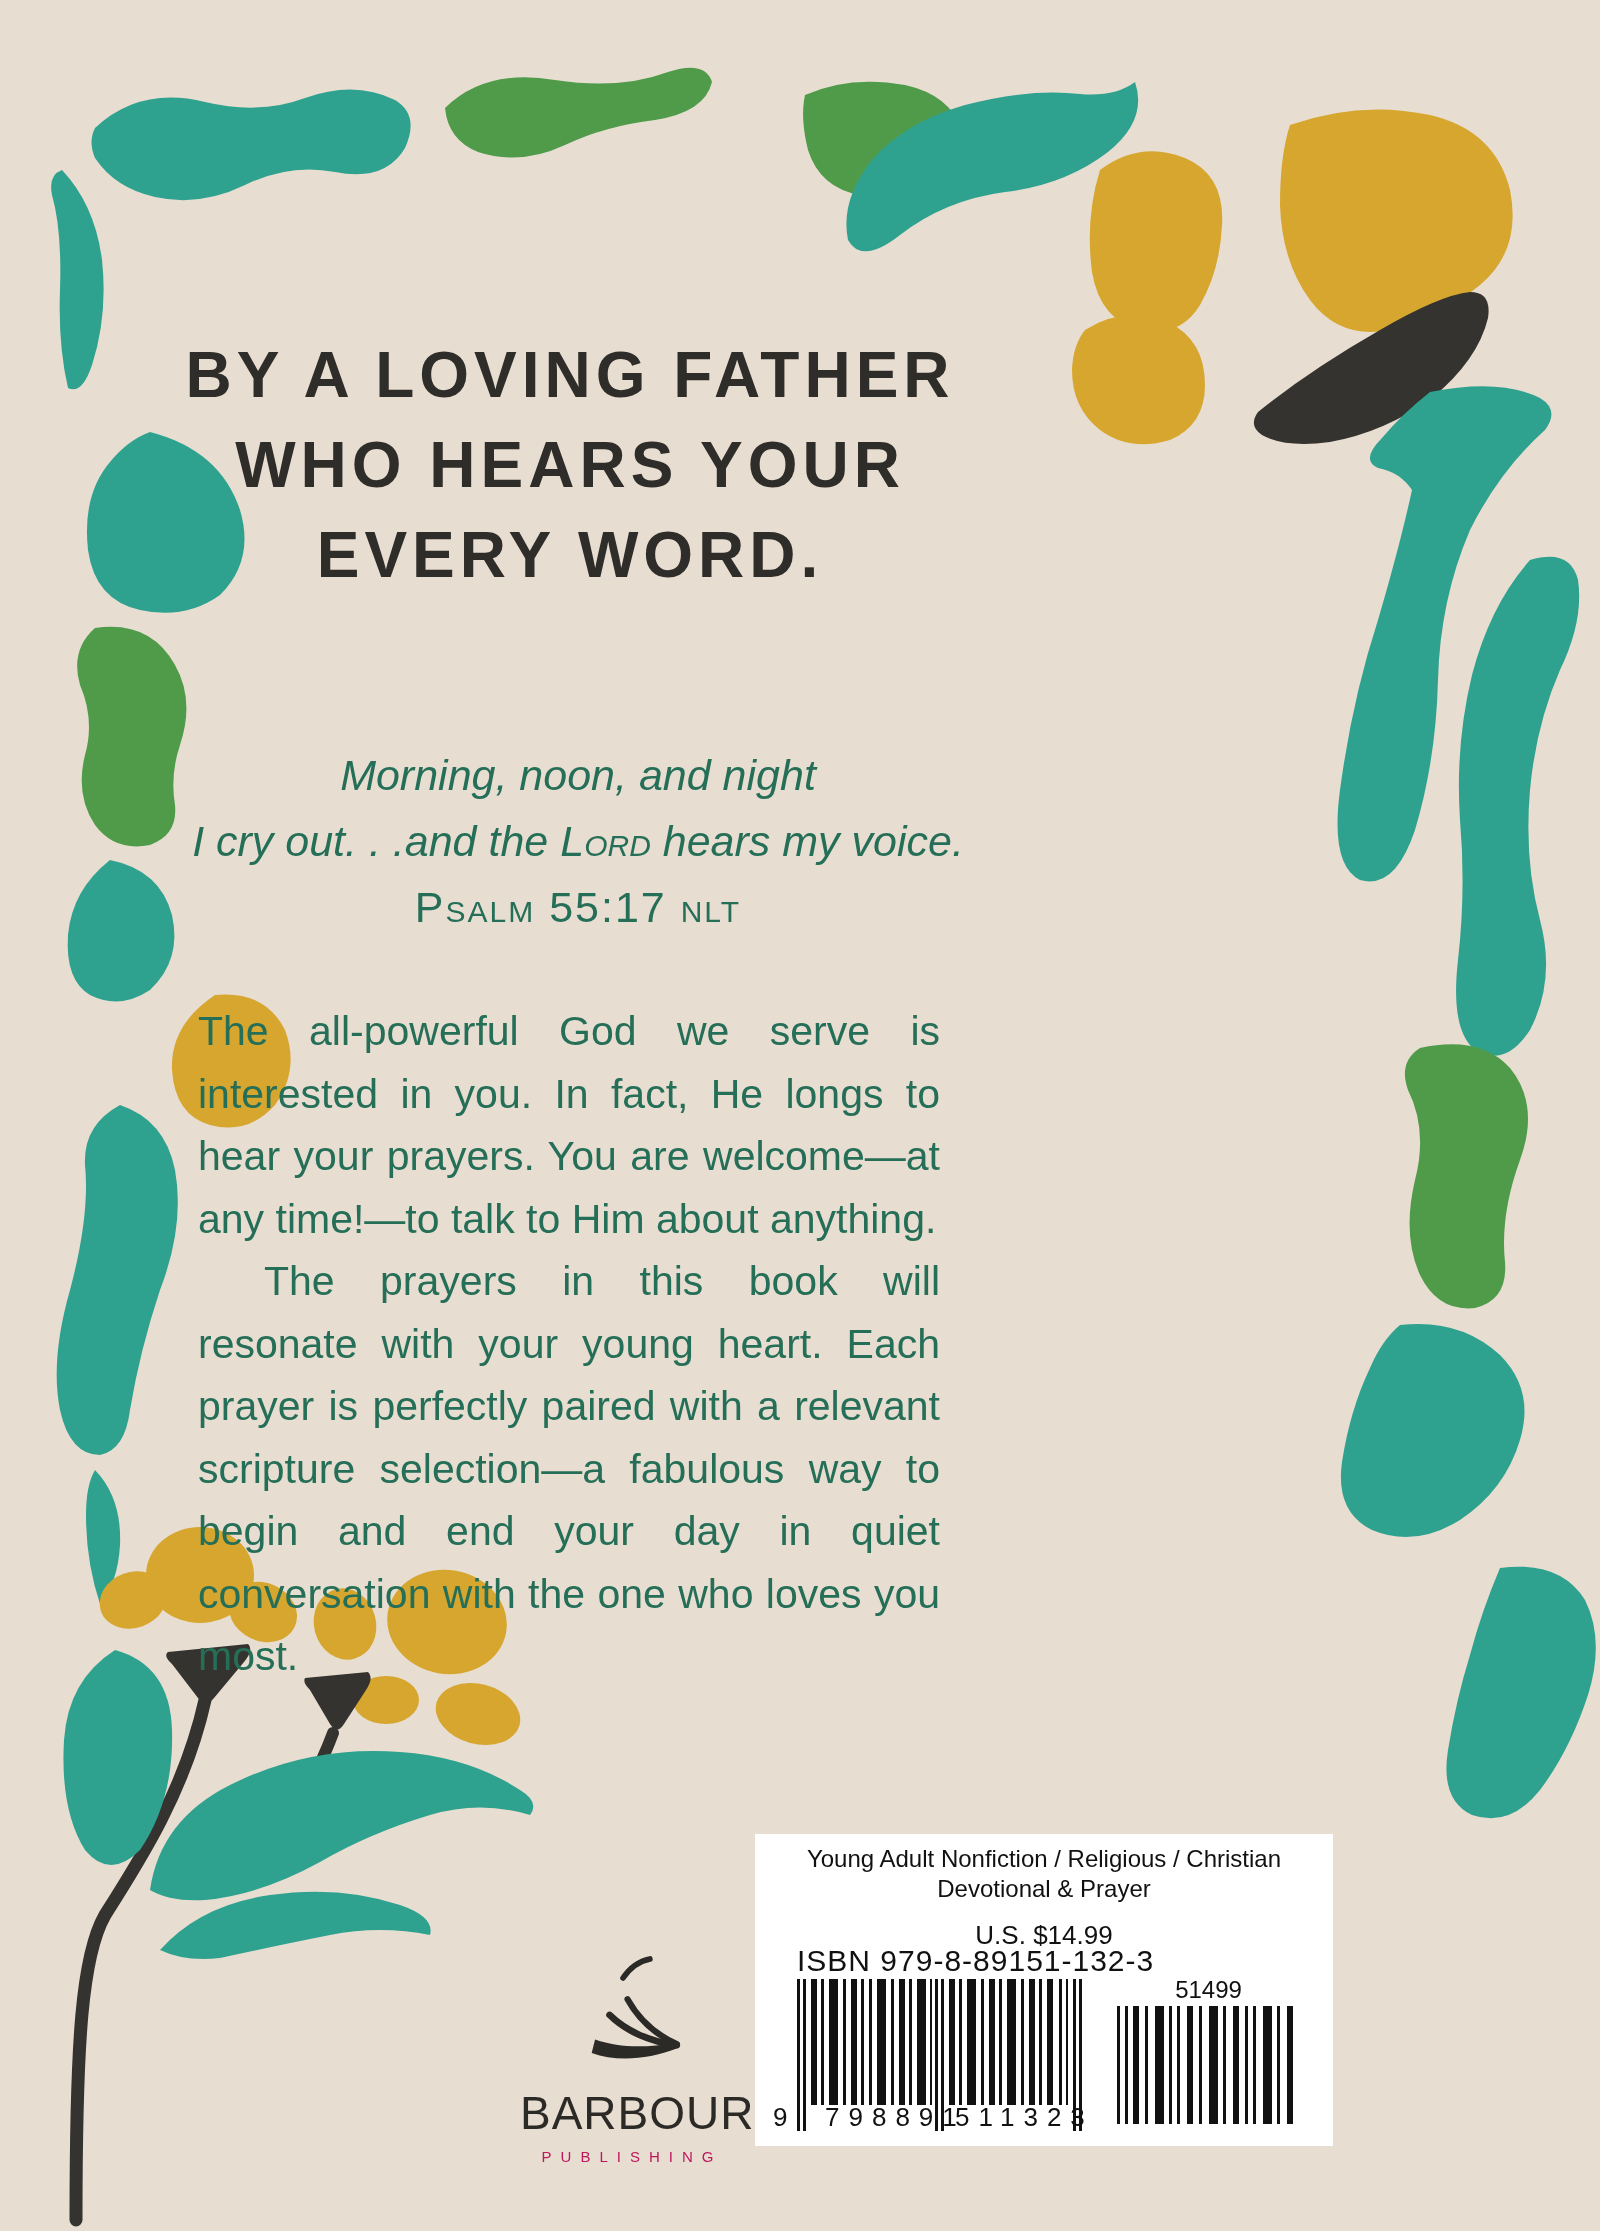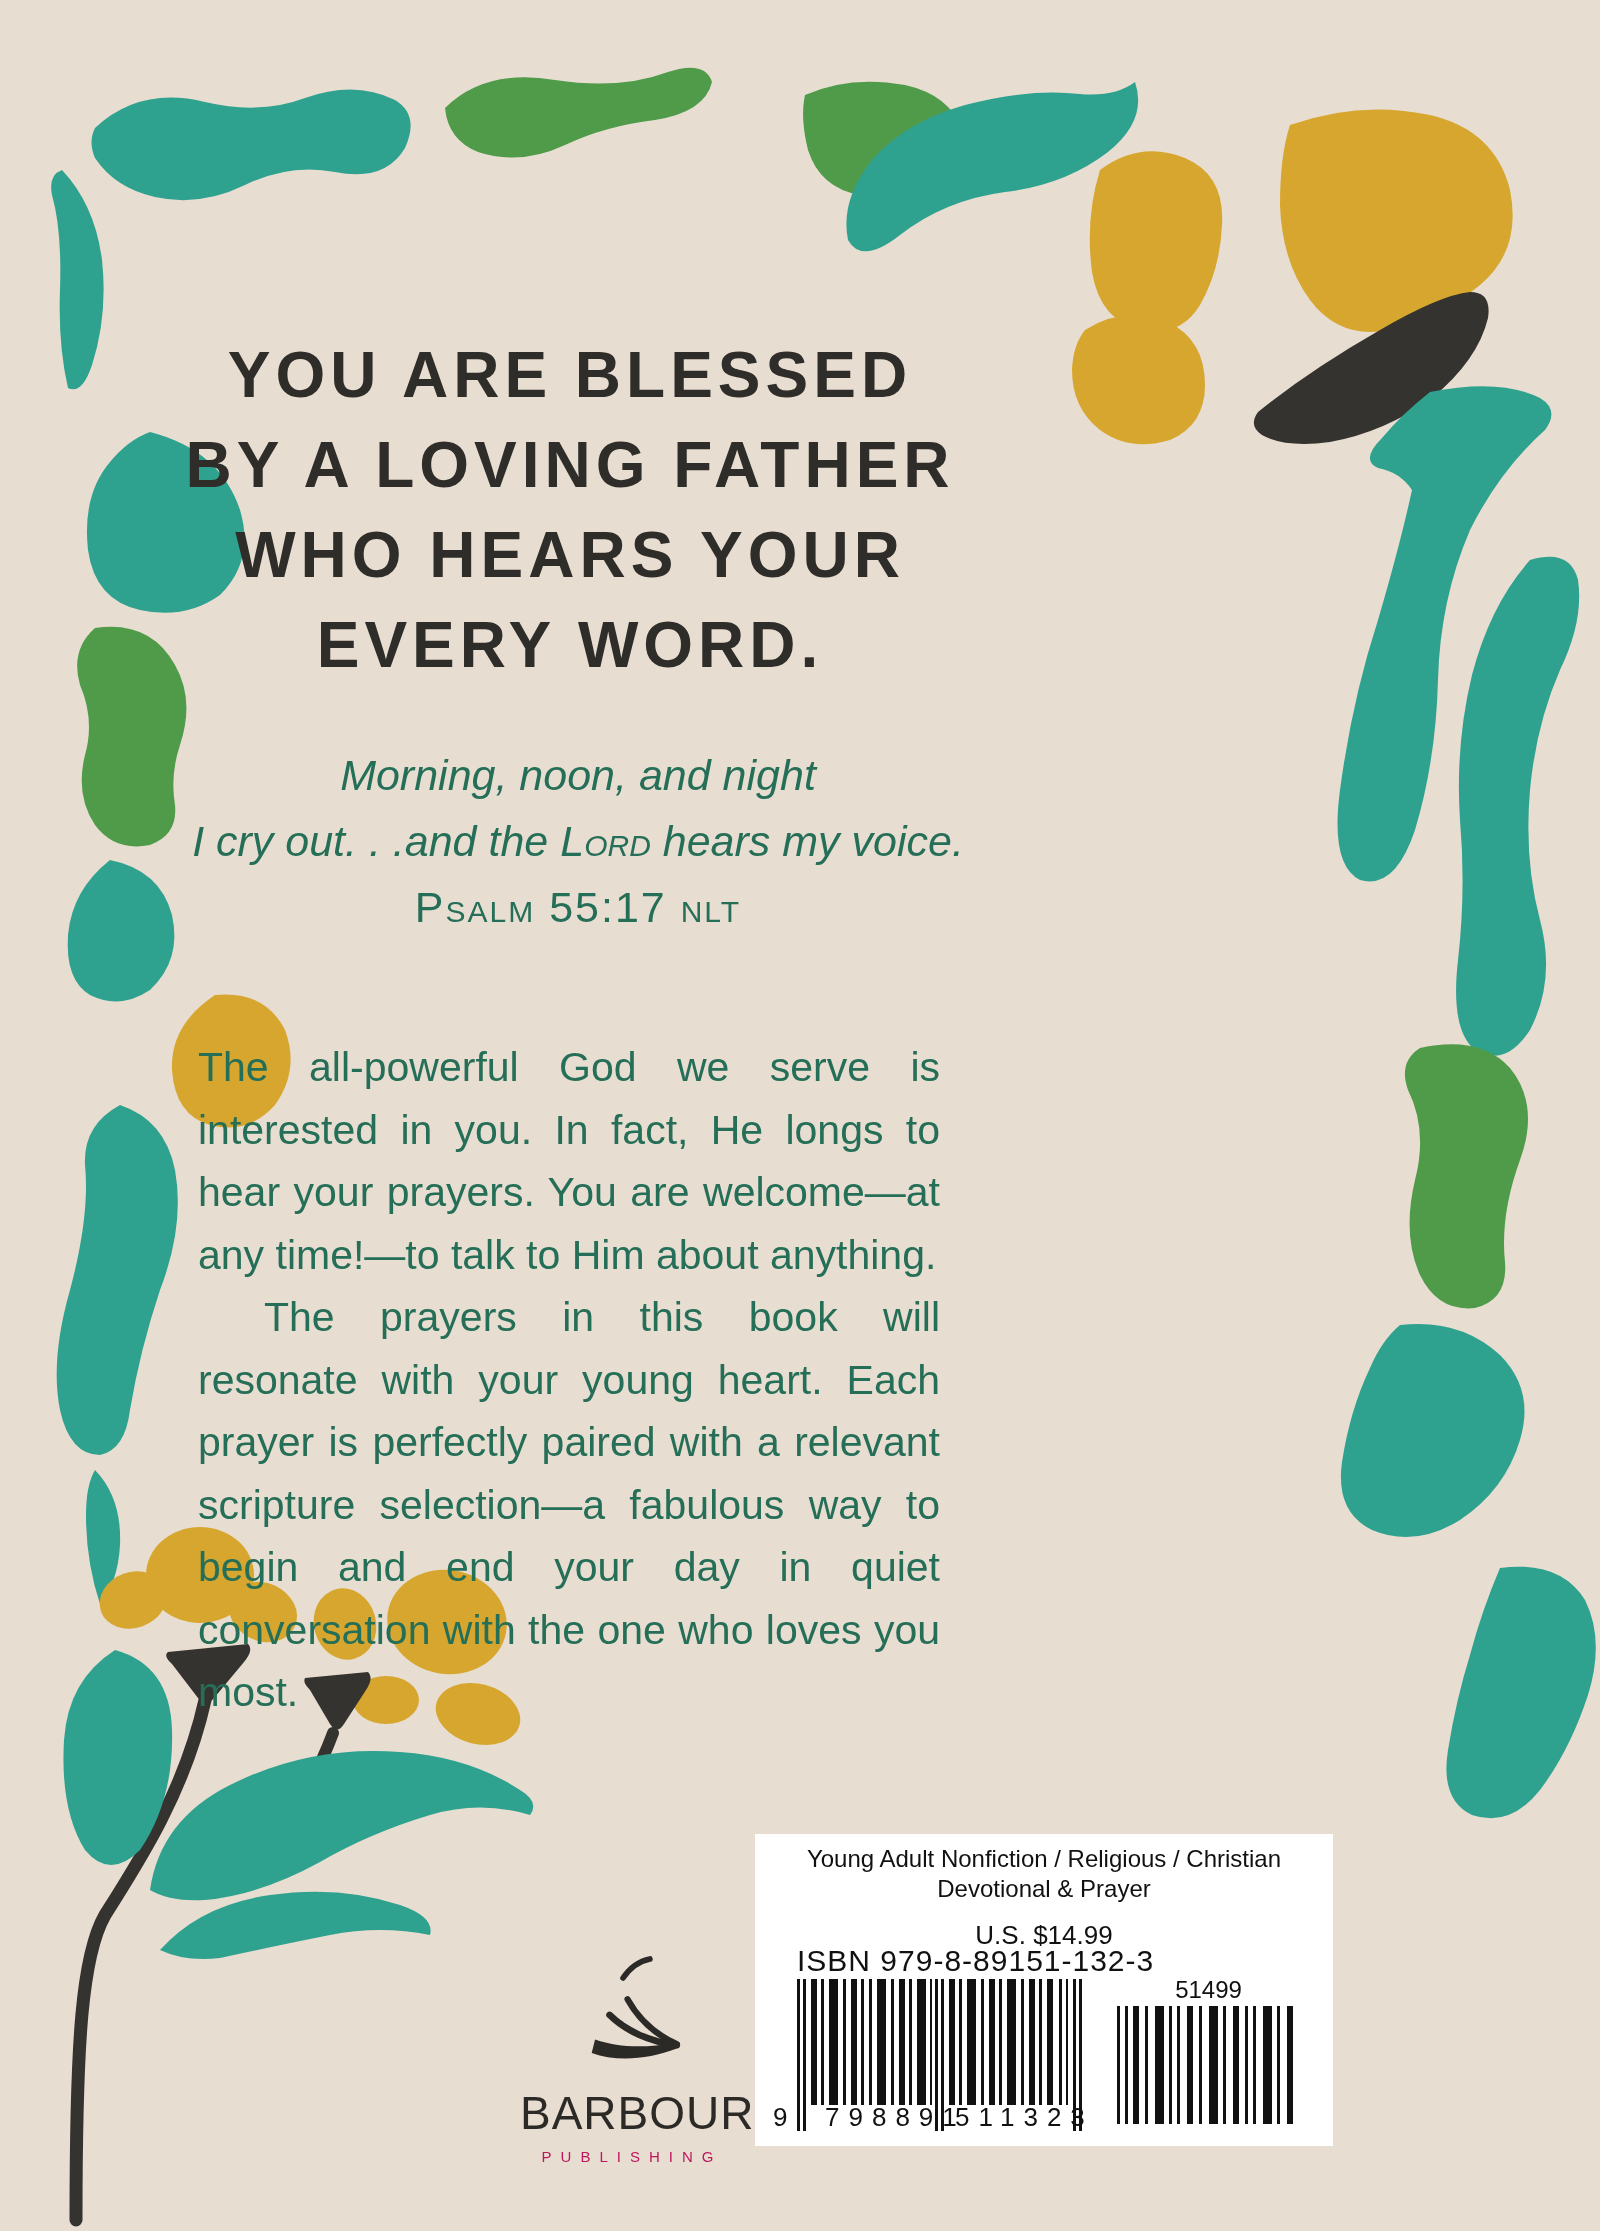--- a/index.html
+++ b/index.html
@@ -19,21 +19,21 @@
   .scripture{
     position:absolute;left:128px;top:742px;width:900px;
     text-align:center;color:#256e57;
     font-size:43px;line-height:66px;font-style:italic;font-weight:500;
   }
   .scripture .sc{font-variant:small-caps;}
   .scripture .ref{font-style:normal;font-variant:small-caps;letter-spacing:2px;}
   .bodycopy{
     position:absolute;left:198px;top:1000px;width:742px;
     color:#256e57;font-size:41px;line-height:62.5px;
-    text-align:justify;font-weight:500;margin-top:36px;
+    text-align:justify;font-weight:500;
   }
   .bodycopy p{margin:0;}
   .bodycopy p.indent{text-indent:66px;}
   
   .logo{position:absolute;left:520px;top:1950px;width:224px;text-align:center;}
   .logo .fan{display:block;margin:0 auto;}
   .logo .brand{
     color:#2b2a27;font-size:46px;letter-spacing:1px;font-weight:400;margin-top:24px;
   }
   .logo .sub{
@@ -107,21 +107,20 @@
   <path fill="none" stroke="#35332f" stroke-width="12" stroke-linecap="round" d="M333,1733 C308,1800 272,1845 226,1868"></path>
   <path fill="#35332f" d="M168,1652 L248,1644 Q254,1650 244,1662 L214,1698 Q206,1708 198,1698 L172,1664 Q163,1656 168,1652 Z"></path>
   <path fill="#35332f" d="M305,1678 L368,1672 Q374,1678 366,1690 L344,1724 Q337,1735 330,1724 L310,1690 Q302,1682 305,1678 Z"></path>
 
   <path fill="#2fa28f" d="M115,1650 Q170,1665 172,1730 Q174,1800 140,1850 Q110,1880 85,1850 Q60,1810 64,1740 Q68,1680 115,1650 Z"></path>
   <path fill="#2fa28f" d="M150,1890 Q160,1820 230,1785 Q310,1745 400,1752 Q470,1757 520,1790 Q540,1802 530,1815 Q480,1800 430,1815 Q370,1833 320,1862 Q260,1895 205,1900 Q170,1902 150,1890 Z"></path>
   <path fill="#2fa28f" d="M160,1950 Q200,1905 270,1895 Q340,1885 400,1905 Q435,1917 430,1935 Q380,1925 330,1935 Q270,1947 220,1958 Q185,1962 160,1950 Z"></path>
 </svg>
 
 <div class="headline">
-  <div>YOU ARE BLESSED</div>
   <div>BY A LOVING FATHER</div>
   <div>WHO HEARS YOUR</div>
   <div>EVERY WORD.</div>
 </div>
 
 <div class="scripture">
   <div>Morning, noon, and night</div>
   <div><span>I cry out. . .and the </span><span class="sc">Lord</span><span> hears my voice.</span></div>
   <div class="ref">Psalm 55:17 nlt</div>
 </div>

